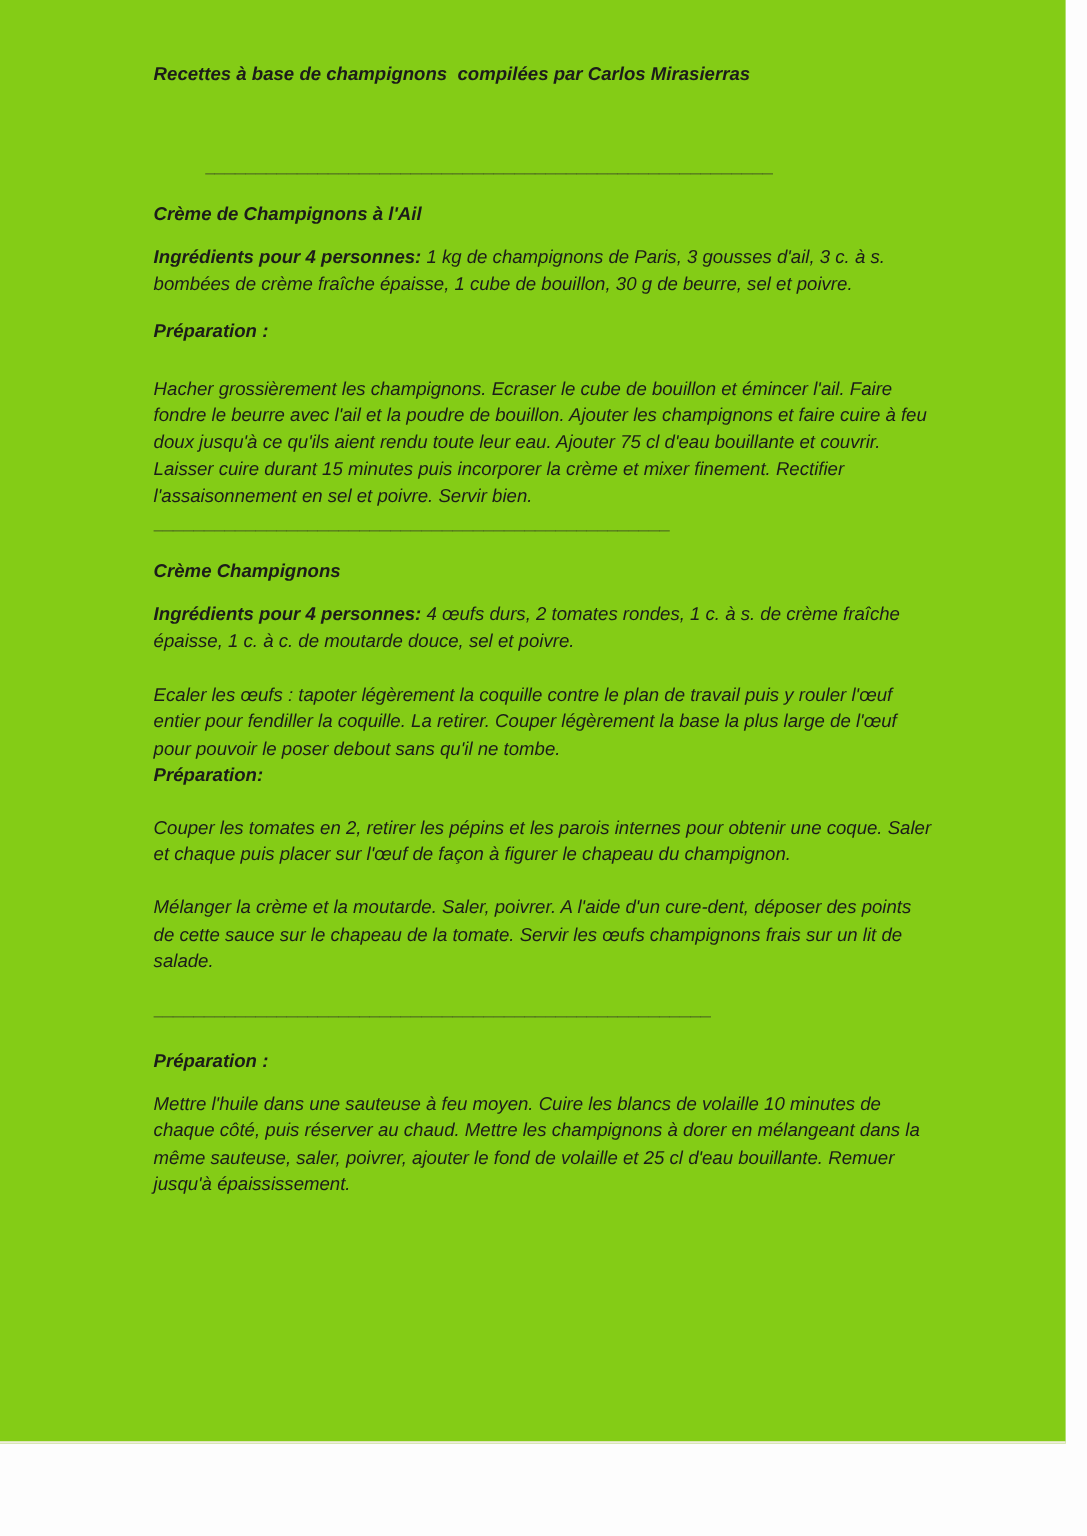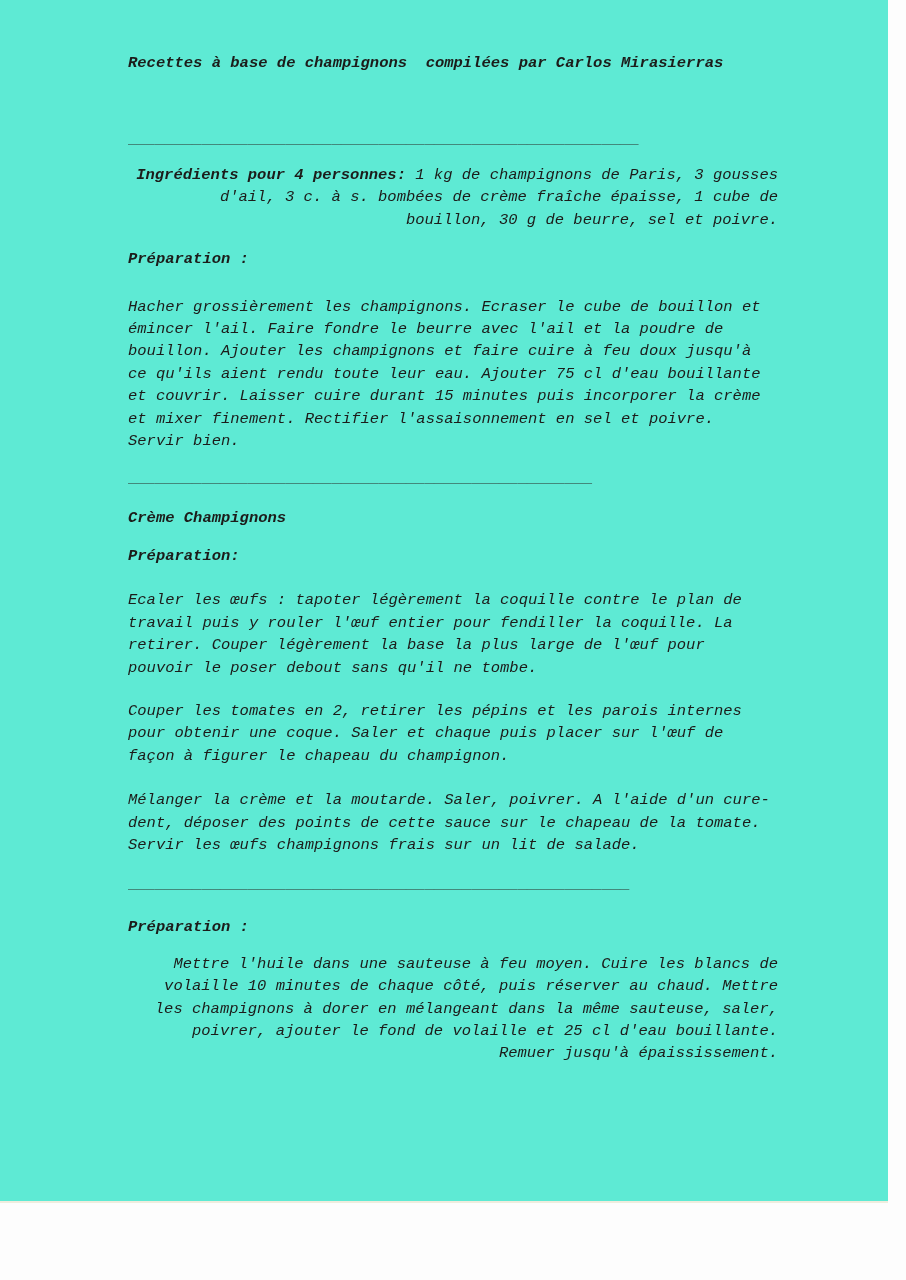--- a/index.html
+++ b/index.html
@@ -13,23 +13,22 @@
     width: 906px;
     height: 1280px;
     background: #fdfdfd;
     overflow: hidden;
   }
   .page {
     position: absolute;
     left: 0; top: 0;
     width: 888px;
     height: 1203px;
-    background: #5eead4;
+    background: #84cc16;
     border-bottom: 2px solid #efedde;
-    font-family: Liberation Mono, monospace;
   }
   .content {
     margin-left: 128px;
     width: 650px;
     color: #1c1c1a;
     font-style: italic;
     font-size: 15.5px;
     line-height: 22.4px;
   }
   .title {
@@ -43,52 +42,54 @@
     color: #2a2a26;
     letter-spacing: 0;
     overflow: hidden;
     white-space: nowrap;
     height: 22px;
   }
   .heading { font-weight: bold; font-size: 15.5px; line-height: 22.4px; }
   .b { font-weight: bold; }
   .para { }
   .mt12 { margin-top: 25px; }
-  .mt14 { margin-top: 14px; text-align: right; }
-  .mt15 { margin-top: 15px; }
+  .mt14 { margin-top: 14px; }
+  .mt15 { }
   .mt17 { margin-top: 17px; }
   .mt18 { margin-top: 18px; }
   .mt20 { margin-top: 20px; }
   .mt21 { margin-top: 21px; }
   .mt22 { margin-top: 22px; }
-  .mt54 { margin-top: 54px; }
+  .mt54 { margin-top: 54px; margin-left: 43px; }
 </style>
 </head>
 <body>
 
 <div class="canvas">
   <div class="page">
     <div class="content">
 
       <p class="title">Recettes à base de champignons  compilées par Carlos Mirasierras</p>
 
       <div class="sep mt54">_______________________________________________________</div>
 
       <section>
+        <h2 class="heading mt18">Crème de Champignons à l'Ail</h2>
         <p class="para mt14"><span class="b">Ingrédients pour 4 personnes:</span><span> 1 kg de champignons de Paris, 3 gousses d'ail, 3 c. à s. bombées de crème fraîche épaisse, 1 cube de bouillon, 30 g de beurre, sel et poivre.</span></p>
         <p class="para b mt17">Préparation :</p>
         <p class="para mt12">Hacher grossièrement les champignons. Ecraser le cube de bouillon et émincer l'ail. Faire fondre le beurre avec l'ail et la poudre de bouillon. Ajouter les champignons et faire cuire à feu doux jusqu'à ce qu'ils aient rendu toute leur eau. Ajouter 75 cl d'eau bouillante et couvrir. Laisser cuire durant 15 minutes puis incorporer la crème et mixer finement. Rectifier l'assaisonnement en sel et poivre. Servir bien.</p>
       </section>
 
       <div class="sep mt15">__________________________________________________</div>
 
       <section>
         <h2 class="heading mt18">Crème Champignons</h2>
+        <p class="para mt14"><span class="b">Ingrédients pour 4 personnes:</span><span> 4 œufs durs, 2 tomates rondes, 1 c. à s. de crème fraîche épaisse, 1 c. à c. de moutarde douce, sel et poivre.</span></p>
+        <p class="para mt22">Ecaler les œufs : tapoter légèrement la coquille contre le plan de travail puis y rouler l'œuf entier pour fendiller la coquille. La retirer. Couper légèrement la base la plus large de l'œuf pour pouvoir le poser debout sans qu'il ne tombe.</p>
         <p class="para b mt15">Préparation:</p>
-        <p class="para mt22">Ecaler les œufs : tapoter légèrement la coquille contre le plan de travail puis y rouler l'œuf entier pour fendiller la coquille. La retirer. Couper légèrement la base la plus large de l'œuf pour pouvoir le poser debout sans qu'il ne tombe.</p>
         <p class="para mt21">Couper les tomates en 2, retirer les pépins et les parois internes pour obtenir une coque. Saler et chaque puis placer sur l'œuf de façon à figurer le chapeau du champignon.</p>
         <p class="para mt22">Mélanger la crème et la moutarde. Saler, poivrer. A l'aide d'un cure-dent, déposer des points de cette sauce sur le chapeau de la tomate. Servir les œufs champignons frais sur un lit de salade.</p>
       </section>
 
       <div class="sep mt17">______________________________________________________</div>
 
       <section>
         <p class="para b mt21">Préparation :</p>
         <p class="para mt14">Mettre l'huile dans une sauteuse à feu moyen. Cuire les blancs de volaille 10 minutes de chaque côté, puis réserver au chaud. Mettre les champignons à dorer en mélangeant dans la même sauteuse, saler, poivrer, ajouter le fond de volaille et 25 cl d'eau bouillante. Remuer jusqu'à épaississement.</p>
       </section>

